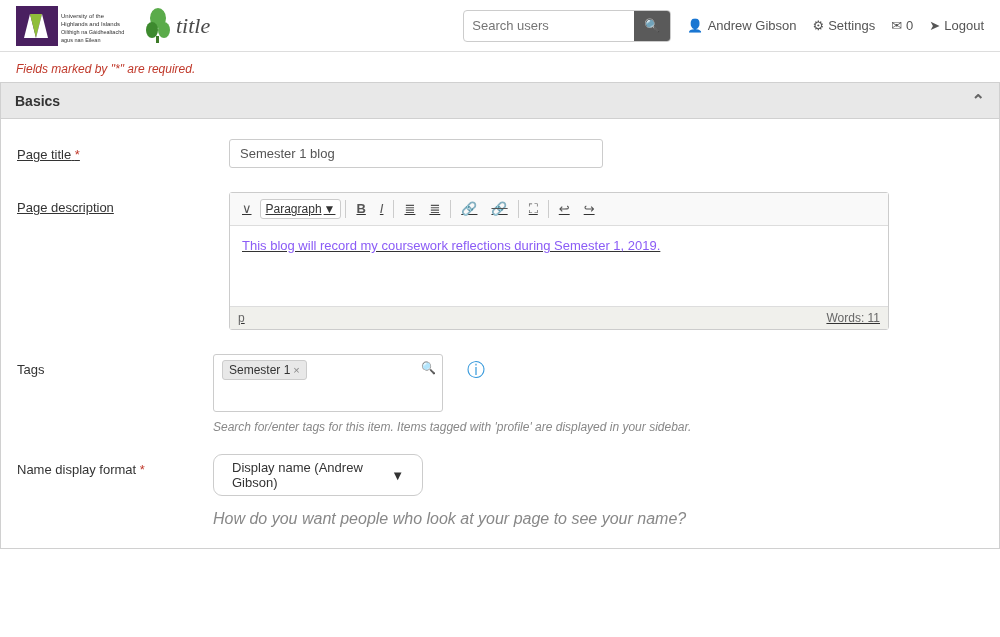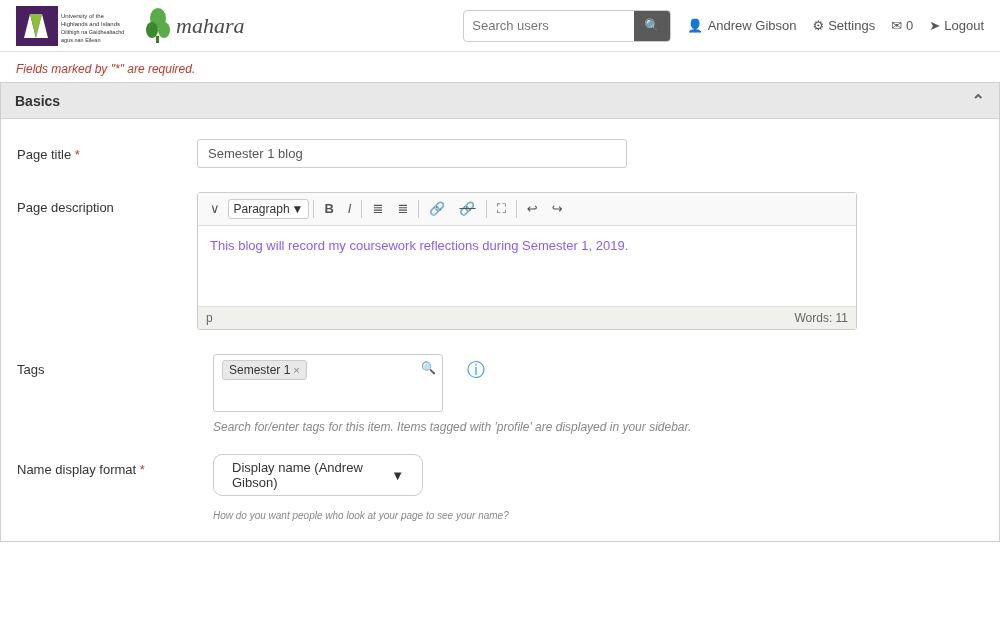--- a/index.html
+++ b/index.html
@@ -109,37 +109,38 @@
       padding: 20px 16px;
       border: 1px solid #d0d0d0;
       border-top: none;
     }
 
     
     .form-row {
       display: flex;
       align-items: flex-start;
       margin-bottom: 24px;
-      gap: 0;
+      gap: 32px;
+      text-decoration: underline;
     }
     .form-label {
       width: 180px;
       flex-shrink: 0;
       font-size: 13px;
       color: #333;
       padding-top: 6px;
     }
     .required-star { color: #c0392b; }
     .form-control-area {
       flex: 1;
     }
 
     
     .page-title-input {
-      width: 430px;
+      width: 374px;
       border: 1px solid #ccc;
       border-radius: 3px;
       padding: 6px 10px;
       font-size: 13px;
       color: #555;
     }
 
     
     .editor-wrapper {
       border: 1px solid #ccc;
@@ -270,21 +271,21 @@
       border-radius: 9px;
       padding: 5px 18px;
       font-size: 13px;
       background: #fff;
       cursor: pointer;
       gap: 8px;
       width: 210px;
       justify-content: space-between;
     }
     .name-hint {
-      font-size: 10px;
+      font-size: 16px;
       color: #888;
       font-style: italic;
       margin-left: 196px;
       margin-top: 0;
     }
 
     .form-label-inline {
       padding-top: 8px;
     }
   </style>
@@ -305,21 +306,21 @@
       <text x="45" y="36" font-size="5.5" fill="#333" font-family="Arial">agus nan Eilean</text>
     </svg>
 
     <div class="logo-mahara">
       <svg class="mahara-icon" viewBox="0 0 28 36" xmlns="http://www.w3.org/2000/svg">
         <ellipse cx="14" cy="10" rx="8" ry="10" fill="#5aab4a"></ellipse>
         <ellipse cx="8" cy="22" rx="6" ry="8" fill="#3d8a2e"></ellipse>
         <ellipse cx="20" cy="22" rx="6" ry="8" fill="#5aab4a"></ellipse>
         <rect x="12" y="28" width="3" height="7" fill="#3d7a28"></rect>
       </svg>
-      <span style="font-size:22px;color:#4a4a4a;font-family:Georgia,serif;font-style:italic;">mahara</span>
+      <span style="font-size:22px;color:#4a4a4a;font-family:Georgia,serif;font-style:italic;">title</span>
     </div>
   </div>
   <div class="header-spacer"></div>
   <div class="search-box">
     <input type="text" placeholder="Search users" style="">
     <button>🔍</button>
   </div>
   <nav class="nav-links">
     <a class="nav-link">
       <span>👤</span>

